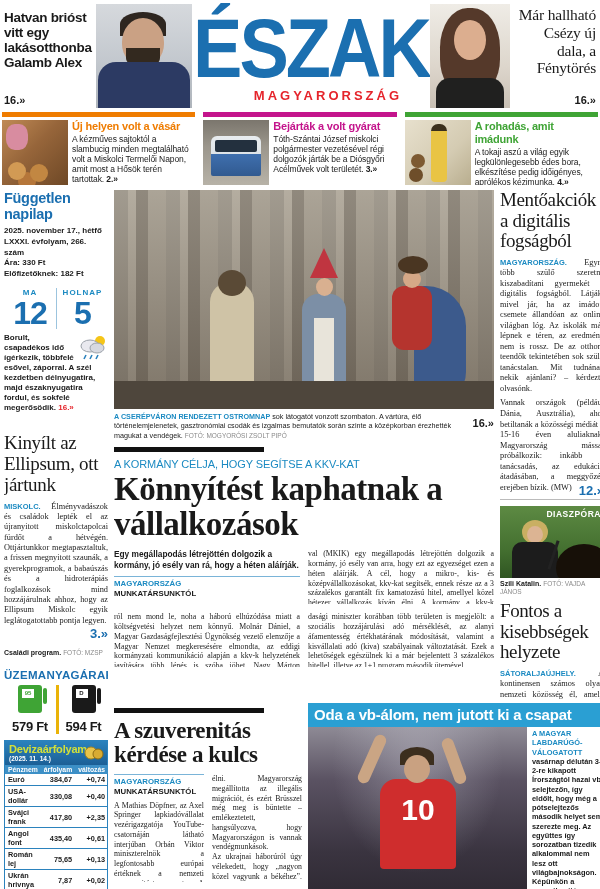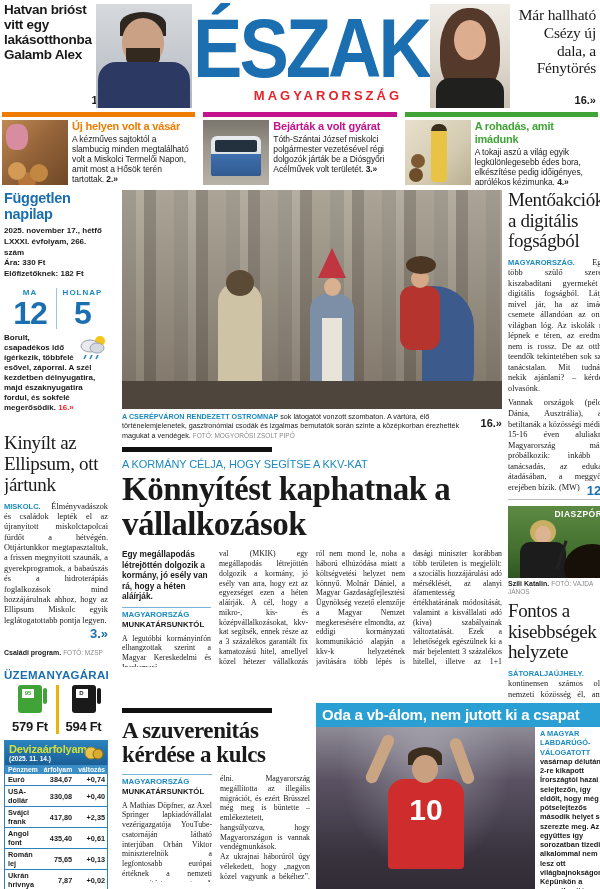--- a/index.html
+++ b/index.html
@@ -2,21 +2,21 @@
 <html lang="hu"><head>
 <meta charset="utf-8">
 <style>
   * { margin:0; padding:0; box-sizing:border-box; }
   html,body { width:600px; height:889px; overflow:hidden; }
   body { font-family:"Liberation Sans", sans-serif; background:#fff; color:#1a1a1a; }
   .page { position:relative; width:600px; height:889px; background:#fff; overflow:hidden; }
 
   
   .masthead { position:relative; height:108px; display:flex; }
-  .mh-left { width:96px; padding:2px 2px 2px 4px; display:flex; flex-direction:row; }
+  .mh-left { width:96px; padding:10px 2px 2px 4px; display:flex; flex-direction:column; }
   .mh-left-headline { font-weight:bold; font-size:13.5px; line-height:1.12; letter-spacing:-0.3px; }
   .mh-pageref { font-weight:bold; font-size:11px; margin-top:auto; }
   .mh-photo { height:104px; align-self:flex-end; position:relative; overflow:hidden; }
   .man-photo { width:96px; background:linear-gradient(180deg,#d6d9dd 0%,#c3c8ce 55%,#aeb4bb 100%); }
   .man-photo .head { position:absolute; left:26px; top:14px; width:42px; height:48px; border-radius:50% 50% 46% 46%; background:#caa184; }
   .man-photo .hair { position:absolute; left:24px; top:8px; width:46px; height:24px; border-radius:50% 50% 0 0; background:#2e2620; }
   .man-photo .beard { position:absolute; left:30px; top:44px; width:34px; height:20px; border-radius:0 0 50% 50%; background:#33291f; }
   .man-photo .jacket { position:absolute; left:2px; top:58px; width:92px; height:46px; border-radius:18px 18px 0 0; background:#2c3a63; }
   .mh-center { flex:1; text-align:center; position:relative; }
   .brand { font-size:74px; font-weight:bold; letter-spacing:-3px; color:#1b6fb0; line-height:0.95; margin-top:10px; transform:scaleY(1.12); transform-origin:top; }
@@ -42,21 +42,21 @@
   .bus-photo i { position:absolute; left:8px; top:16px; width:50px; height:40px; border-radius:6px 6px 2px 2px; background:linear-gradient(180deg,#e8ecef 0%,#dfe4e8 45%,#3f6fae 46%,#315a90 100%); }
   .bus-photo u { position:absolute; left:12px; top:20px; width:42px; height:12px; background:#23303e; border-radius:2px; }
   .wine-photo { background:linear-gradient(135deg,#e7e0cd 0%,#d4cbb2 60%,#b8ad8e 100%); }
   .wine-photo i { position:absolute; left:26px; top:4px; width:16px; height:58px; border-radius:7px 7px 4px 4px; background:linear-gradient(180deg,#3a2f1c 0 12%,#e9c444 12% 100%); }
   .wine-photo u { position:absolute; left:4px; bottom:4px; width:14px; height:14px; border-radius:50%; background:#6e4e2a; box-shadow:2px -14px 0 #7d5a32; }
   .t-body { font-size:8.5px; line-height:1.18; letter-spacing:-0.1px; }
   .t-title { font-weight:bold; font-size:11px; margin-bottom:1px; letter-spacing:-0.2px; }
   .t-ref { font-weight:bold; }
 
   
-  .content { display:grid; grid-template-columns:104px 490px; gap:14px; padding:2px 2px 0 4px; height:701px; }
+  .content { display:grid; grid-template-columns:104px 490px; gap:6px; padding:2px 2px 0 4px; height:701px; }
 
   
   .leftcol { overflow:hidden; display:flex; flex-direction:column; }
   .tagline { color:#1b6fb0; font-weight:bold; font-size:14.5px; letter-spacing:-0.3px; margin-bottom:4px; }
   .pubinfo { font-size:8px; font-weight:bold; line-height:1.35; margin-bottom:8px; }
   .weather { margin-bottom:8px; }
   .w-grid { display:grid; grid-template-columns:1fr 1fr; margin-bottom:4px; }
   .w-cell { text-align:center; }
   .w-cell + .w-cell { border-left:1px solid #9cc4de; }
   .w-label { color:#1b8ac2; font-weight:bold; font-size:8px; letter-spacing:1px; }
@@ -115,21 +115,21 @@
   .fig3-hat { left:284px; top:66px; width:30px; height:18px; border-radius:50%; background:#4a3category622; background:#4a3622; }
   .fig3-face { left:289px; top:80px; width:18px; height:18px; border-radius:50%; background:#d5a887; }
   .fig3-tunic { left:278px; top:96px; width:40px; height:64px; border-radius:12px; background:#b5342e; }
   .fig3-cloak { left:300px; top:96px; width:52px; height:116px; border-radius:10px 40px 30px 8px; background:#3c5a8c; }
   .main-caption { font-size:7.2px; line-height:1.3; padding:3px 0 2px 0; }
   .main-caption .lead { color:#1b8ac2; font-weight:bold; }
   .main-caption .ref { float:right; font-weight:bold; font-size:11px; margin-top:4px; }
   .black-bar { width:150px; height:5px; background:#111; margin:5px 0 6px 0; }
   .story-kicker { color:#1b8ac2; font-weight:normal; font-size:11px; letter-spacing:-0.1px; margin-bottom:2px; }
   .lead-headline { font-family:"Liberation Serif", serif; font-size:33px; line-height:1.05; letter-spacing:-0.5px; margin-bottom:8px; }
-  .story-cols { display:grid; grid-template-columns:repeat(4,1fr); gap:8px; height:118px; overflow:hidden; }
+  .story-cols { display:grid; grid-template-columns:repeat(2,1fr); gap:8px; height:118px; overflow:hidden; }
   .scol { font-family:"Liberation Serif", serif; font-size:7.8px; line-height:1.25; text-align:justify; overflow:hidden; }
   .intro { font-family:"Liberation Sans", sans-serif; font-weight:bold; font-size:8.3px; line-height:1.25; text-align:left; margin-bottom:6px; }
   .locline { border-top:1px solid #7ab4d8; padding-top:2px; margin-bottom:4px; font-family:"Liberation Sans", sans-serif; text-align:left; }
   .loc { color:#1b8ac2; font-weight:bold; font-size:7.8px; display:block; }
   .byline { font-weight:bold; font-size:7.8px; display:block; }
 
   
   .rightrail { overflow:hidden; }
   .rr-head { font-family:"Liberation Serif", serif; font-size:19px; line-height:1.08; letter-spacing:-0.4px; margin-bottom:6px; }
   .rr-text { font-family:"Liberation Serif", serif; font-size:8.3px; line-height:1.27; text-align:justify; margin-bottom:4px; }

